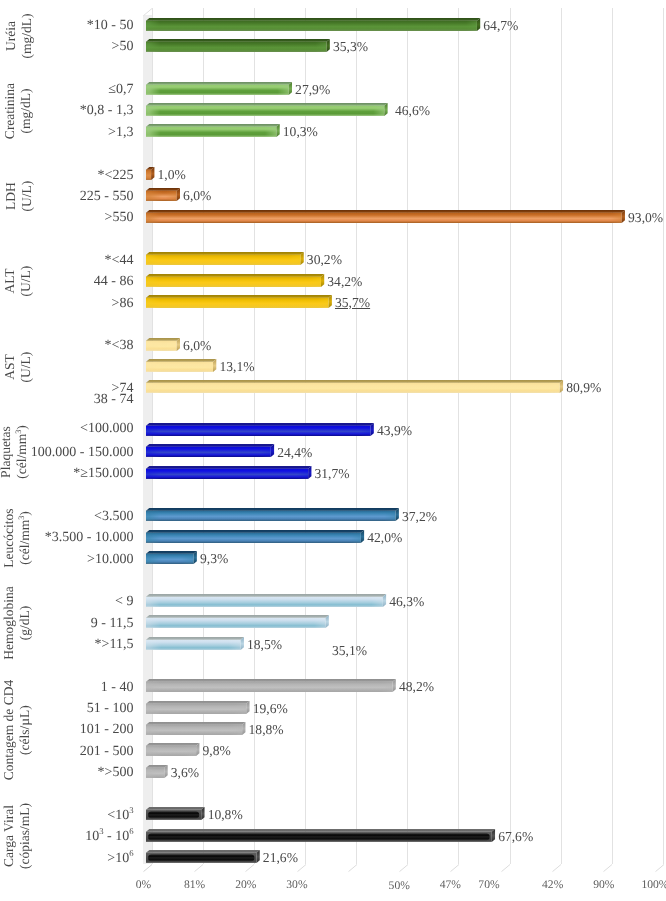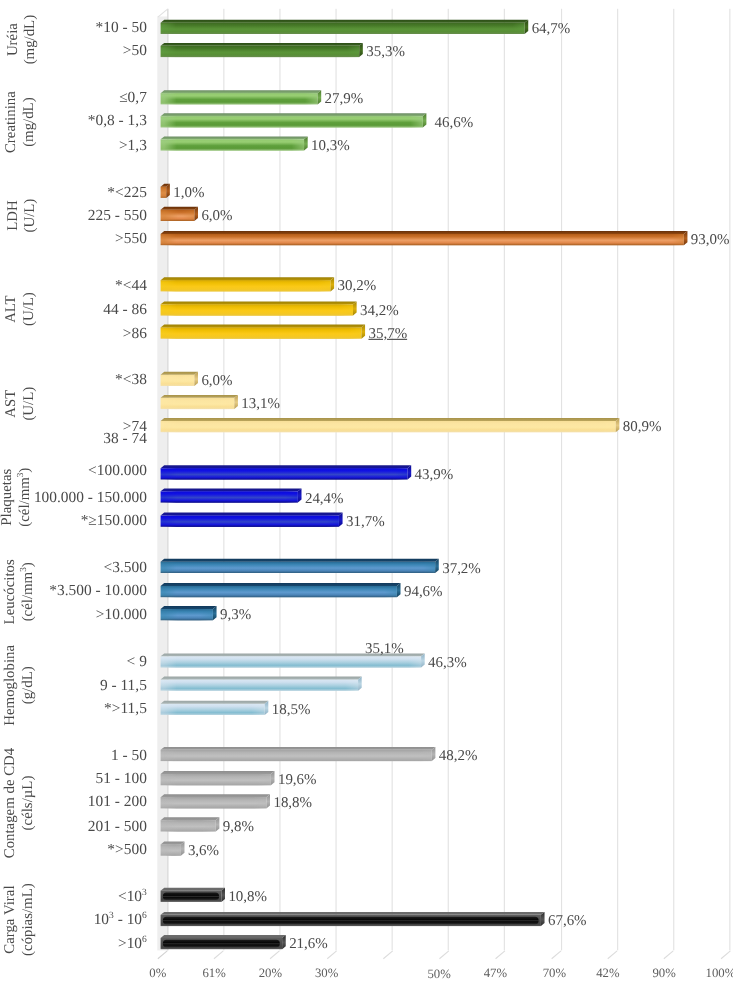--- a/index.html
+++ b/index.html
@@ -39,21 +39,21 @@
     <div class="axis" style="left: 151.62px; top: 8.1px; height: 855.9px;"></div>
   <div class="gridline" style="left: 151.62px; top: 8.1px; height: 855.9px;"></div>
       <svg class="gridfoot" width="10.5" height="9.1" style="left: 143.12px; top: 863.5px;">
       <line x1="9" y1="0.5" x2="0.5" y2="7.6" stroke="#d2d2d2" stroke-width="1"></line>
     </svg>
       <div class="tick" style="left: 113.52px; top: 878.6px;">0%</div>
       <div class="gridline" style="left: 202.765px; top: 8.1px; height: 855.9px;"></div>
       <svg class="gridfoot" width="10.5" height="9.1" style="left: 194.265px; top: 863.5px;">
       <line x1="9" y1="0.5" x2="0.5" y2="7.6" stroke="#dcdcdc" stroke-width="1"></line>
     </svg>
-      <div class="tick" style="left: 164.665px; top: 878.6px;">61%</div>
+      <div class="tick" style="left: 164.665px; top: 878.6px;">81%</div>
       <div class="gridline" style="left: 253.91px; top: 8.1px; height: 855.9px;"></div>
       <svg class="gridfoot" width="10.5" height="9.1" style="left: 245.41px; top: 863.5px;">
       <line x1="9" y1="0.5" x2="0.5" y2="7.6" stroke="#dcdcdc" stroke-width="1"></line>
     </svg>
       <div class="tick" style="left: 215.81px; top: 878.6px;">20%</div>
       <div class="gridline" style="left: 305.055px; top: 8.1px; height: 855.9px;"></div>
       <svg class="gridfoot" width="10.5" height="9.1" style="left: 296.555px; top: 863.5px;">
       <line x1="9" y1="0.5" x2="0.5" y2="7.6" stroke="#dcdcdc" stroke-width="1"></line>
     </svg>
       <div class="tick" style="left: 266.955px; top: 878.6px;">30%</div>
@@ -69,21 +69,21 @@
       <div class="tick" style="left: 369.245px; top: 880px;">50%</div>
       <div class="gridline" style="left: 458.49px; top: 8.1px; height: 855.9px;"></div>
       <svg class="gridfoot" width="10.5" height="9.1" style="left: 449.99px; top: 863.5px;">
       <line x1="9" y1="0.5" x2="0.5" y2="7.6" stroke="#dcdcdc" stroke-width="1"></line>
     </svg>
       <div class="tick" style="left: 420.39px; top: 878.6px;">47%</div>
       <div class="gridline" style="left: 509.635px; top: 8.1px; height: 855.9px;"></div>
       <svg class="gridfoot" width="10.5" height="9.1" style="left: 501.135px; top: 863.5px;">
       <line x1="9" y1="0.5" x2="0.5" y2="7.6" stroke="#dcdcdc" stroke-width="1"></line>
     </svg>
-      <div class="tick" style="left: 474px; top: 878.6px;">70%</div>
+      <div class="tick" style="left: 459px; top: 878.6px;">70%</div>
       <div class="gridline" style="left: 560.78px; top: 8.1px; height: 855.9px;"></div>
       <svg class="gridfoot" width="10.5" height="9.1" style="left: 552.28px; top: 863.5px;">
       <line x1="9" y1="0.5" x2="0.5" y2="7.6" stroke="#dcdcdc" stroke-width="1"></line>
     </svg>
       <div class="tick" style="left: 522.68px; top: 878.6px;">42%</div>
       <div class="gridline" style="left: 611.925px; top: 8.1px; height: 855.9px;"></div>
       <svg class="gridfoot" width="10.5" height="9.1" style="left: 603.425px; top: 863.5px;">
       <line x1="9" y1="0.5" x2="0.5" y2="7.6" stroke="#dcdcdc" stroke-width="1"></line>
     </svg>
       <div class="tick" style="left: 573.825px; top: 878.6px;">90%</div>
@@ -1013,21 +1013,21 @@
             </linearGradient>
           </defs>
         <rect class="bar-front" x="0" y="2.7" width="214.80899999999997" height="10.2" fill="url(#b6_1f)"></rect>
         <rect class="bar-shade" x="0" y="2.7" width="214.80899999999997" height="10.2" fill="url(#b6_1s)" mask="url(#b6_1k)"></rect>
 
         <path class="bar-top" d="M0,2.7 L3.3,0 L218.10899999999998,0 L214.80899999999997,2.7 Z" fill="url(#b6_1t)"></path>
         <path class="bar-cap" d="M214.80899999999997,2.7 L218.10899999999998,0 L218.10899999999998,10.2 L214.80899999999997,12.899999999999999 Z" fill="url(#b6_1c)"></path>
       </svg>
     </div>
       <div class="cat" style="right: 532.5px; top: 531.38px;">*3.500 - 10.000</div>
-      <div class="val" style="left: 367.209px; top: 530.88px;">94,6%</div>
+      <div class="val" style="left: 367.209px; top: 530.88px;">42,0%</div>
       <div class="bar-row">
       <svg class="bar3d" width="52.86485" height="14.899999999999999" style="left: 146px; top: 551.125px;">
         <defs>
             <linearGradient id="b6_2f" x1="0" y1="0" x2="0" y2="1">
               <stop offset="0%" stop-color="#2b6f96"></stop>
               <stop offset="22%" stop-color="#3781ad"></stop>
               <stop offset="55%" stop-color="#4790bd"></stop>
               <stop offset="82%" stop-color="#3f86b0"></stop>
               <stop offset="100%" stop-color="#35617f"></stop>
             </linearGradient>
@@ -1160,21 +1160,21 @@
             </linearGradient>
           </defs>
         <rect class="bar-front" x="0" y="2.7" width="179.51895" height="10.2" fill="url(#b7_1f)"></rect>
         <rect class="bar-shade" x="0" y="2.7" width="179.51895" height="10.2" fill="url(#b7_1s)" mask="url(#b7_1k)"></rect>
 
         <path class="bar-top" d="M0,2.7 L3.3,0 L182.81895,0 L179.51895,2.7 Z" fill="url(#b7_1t)"></path>
         <path class="bar-cap" d="M179.51895,2.7 L182.81895,0 L182.81895,10.2 L179.51895,12.899999999999999 Z" fill="url(#b7_1c)"></path>
       </svg>
     </div>
       <div class="cat" style="right: 532.5px; top: 616.76px;">9 - 11,5</div>
-      <div class="val" style="left: 331.919px; top: 583px;">35,1%</div>
+      <div class="val" style="left: 331.919px; top: 644px;">35,1%</div>
       <div class="bar-row">
       <svg class="bar3d" width="99.91824999999999" height="14.899999999999999" style="left: 146px; top: 636.505px;">
         <defs>
             <linearGradient id="b7_2f" x1="0" y1="0" x2="0" y2="1">
               <stop offset="0%" stop-color="#dceaf4"></stop>
               <stop offset="22%" stop-color="#d4e4f1"></stop>
               <stop offset="55%" stop-color="#bfd9e6"></stop>
               <stop offset="82%" stop-color="#a8cbdc"></stop>
               <stop offset="100%" stop-color="#c0d8e2"></stop>
             </linearGradient>
@@ -1259,21 +1259,21 @@
               <stop offset="100%" stop-color="#929292"></stop>
             </linearGradient>
           </defs>
         <rect class="bar-front" x="0" y="2.7" width="246.5189" height="10.2" fill="url(#b8_0f)"></rect>
         <rect class="bar-shade" x="0" y="2.7" width="246.5189" height="10.2" fill="url(#b8_0s)" mask="url(#b8_0k)"></rect>
 
         <path class="bar-top" d="M0,2.7 L3.3,0 L249.8189,0 L246.5189,2.7 Z" fill="url(#b8_0t)"></path>
         <path class="bar-cap" d="M246.5189,2.7 L249.8189,0 L249.8189,10.2 L246.5189,12.899999999999999 Z" fill="url(#b8_0c)"></path>
       </svg>
     </div>
-      <div class="cat" style="right: 532.5px; top: 680.795px;">1 - 50</div>
+      <div class="cat" style="right: 532.5px; top: 680.795px;">1 - 40</div>
       <div class="val" style="left: 398.919px; top: 680.295px;">48,2%</div>
       <div class="bar-row">
       <svg class="bar3d" width="105.5442" height="14.899999999999999" style="left: 146px; top: 700.54px;">
         <defs>
             <linearGradient id="b8_1f" x1="0" y1="0" x2="0" y2="1">
               <stop offset="0%" stop-color="#a8a8a8"></stop>
               <stop offset="22%" stop-color="#b6b6b6"></stop>
               <stop offset="55%" stop-color="#bdbdbd"></stop>
               <stop offset="82%" stop-color="#b3b3b3"></stop>
               <stop offset="100%" stop-color="#a8a8a8"></stop>

